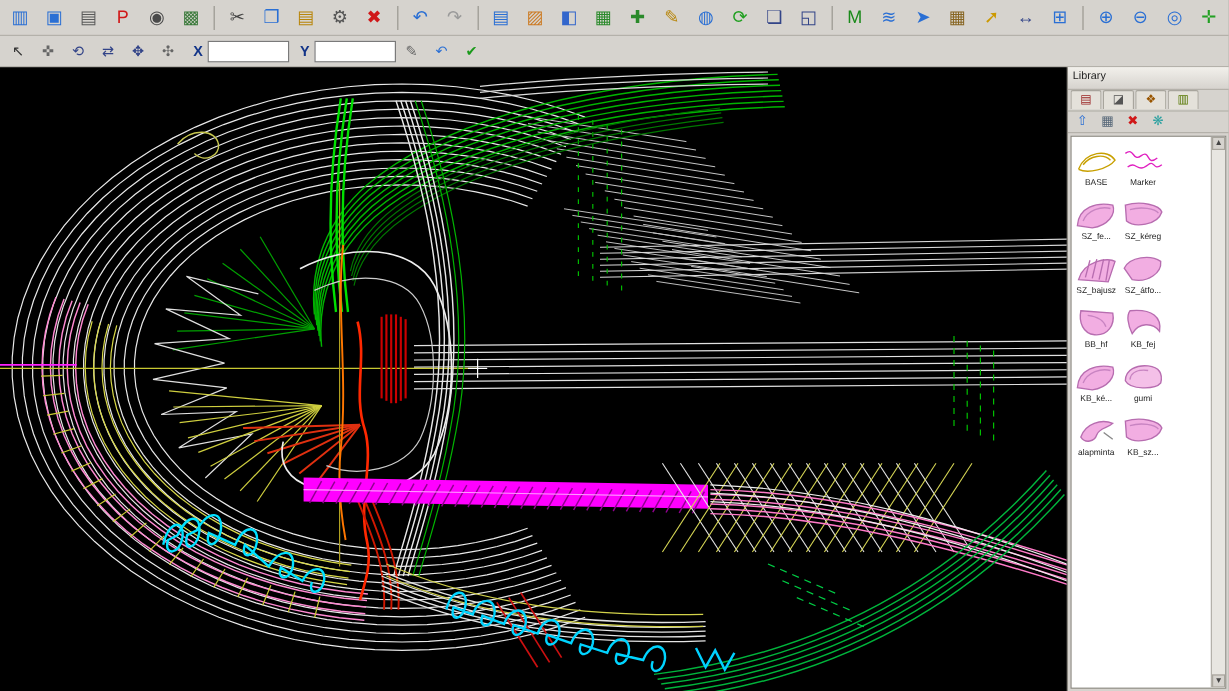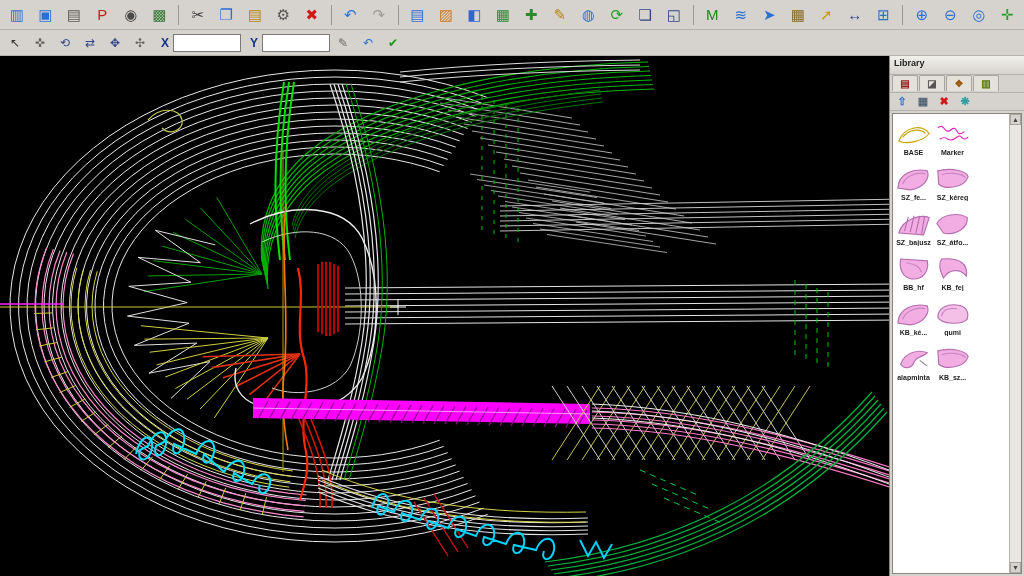--- a/index.html
+++ b/index.html
@@ -22,21 +22,21 @@
   }
   .row2 .tbtn{width:22px;height:20px;font-size:12px;}
   .tsep{width:1px;height:20px;background:#9a978f;margin:0 4px;flex:0 0 1px;}
   .coord-label{font-weight:bold;color:#123488;font-size:12px;margin:0 3px 0 8px;}
   .coord-input{
     width:62px;height:16px;border:1px solid #7a7a7a;background:#fff;
     font-size:11px;padding:0 2px;font-family:"Liberation Sans",sans-serif;
   }
   .btn-group{display:flex;align-items:center;gap:1px;}
   
-  .main{display:flex;height:520px;font-weight:bold;}
+  .main{display:flex;height:520px;}
   .canvas-wrap{flex:1;background:#000;position:relative;overflow:hidden;}
   svg.cad{width:100%;height:100%;display:block;}
   
   .library{
     width:135px;flex:0 0 135px;background:#d6d3ce;border-left:1px solid #8a877f;
     display:flex;flex-direction:column;box-sizing:border-box;
   }
   .lib-title{
     height:14px;font-size:9px;padding:2px 4px;color:#222;
     background:linear-gradient(#f2f0eb,#d6d3ce);border-bottom:1px solid #b4b1aa;

